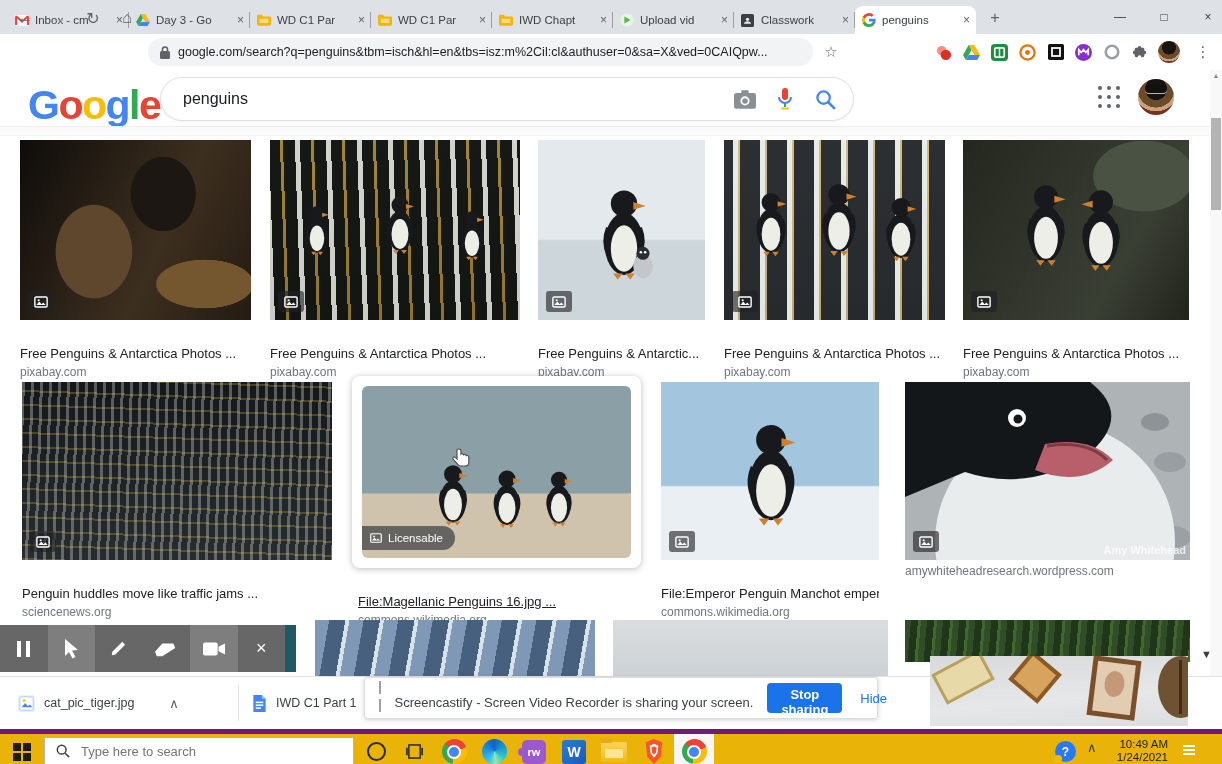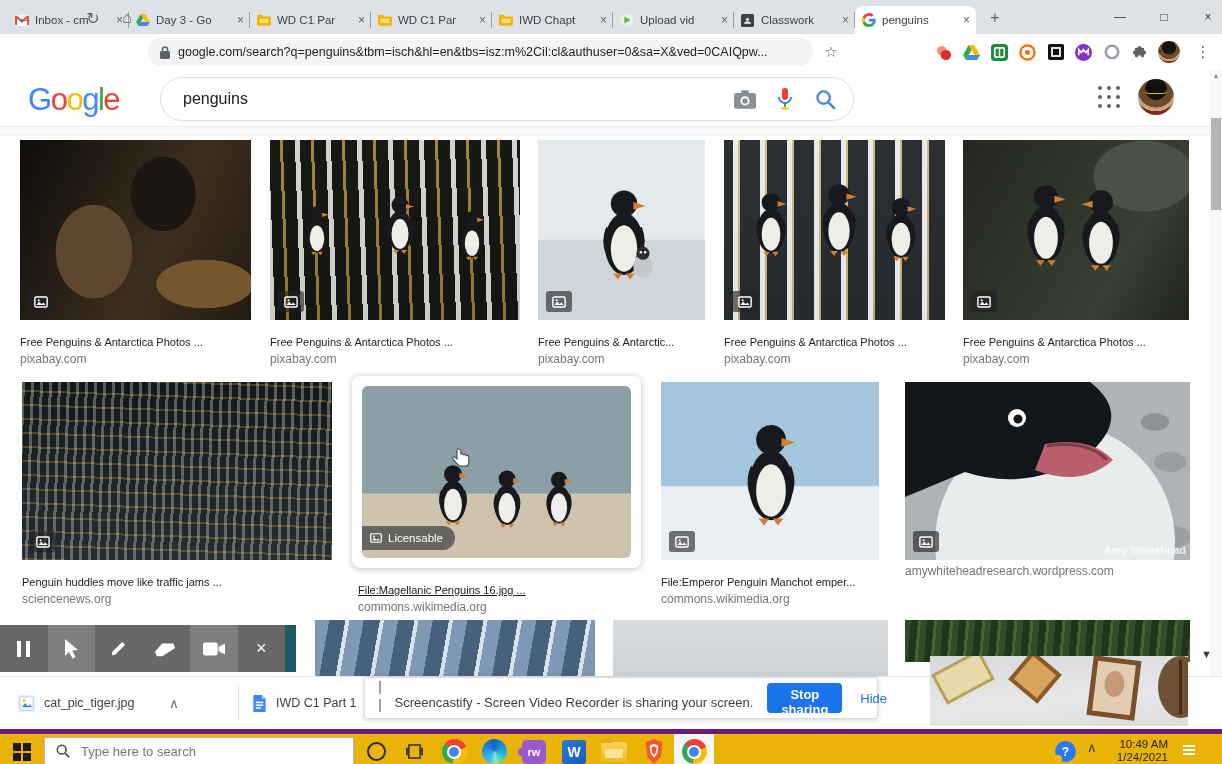--- a/index.html
+++ b/index.html
@@ -27,39 +27,39 @@
   .urlbar{position:absolute;left:148px;top:38px;width:665px;height:28px;background:#f1f3f4;border-radius:14px;
     display:flex;align-items:center;padding:4px 12px;box-sizing:border-box;}
   .lock{width:10px;height:13px;margin-right:8px;flex:none;}
   .urltext{font-size:12.5px;color:#202124;white-space:nowrap;overflow:hidden;}
   .extrow{position:absolute;right:42px;top:38px;height:28px;display:flex;align-items:center;gap:9px;}
   .ext{width:19px;height:19px;display:flex;align-items:center;justify-content:center;}
 
   
   .ghead{position:absolute;left:0;top:70px;width:1222px;height:56px;background:#fff;}
   .subband{position:absolute;left:0;top:126px;width:1222px;height:8px;background:#fafafa;border-top:1px solid #ebedef;border-bottom:1px solid #f1f3f4;}
-  .glogo{position:absolute;left:28px;top:82px;font-size:31px;font-weight:400;letter-spacing:-1.5px;}
+  .glogo{position:absolute;left:28px;top:82px;font-size:41px;font-weight:700;letter-spacing:-1.5px;}
   .gl-blue{color:#4285f4}.gl-red{color:#ea4335}.gl-yellow{color:#fbbc05}.gl-green{color:#34a853}
   .spill{position:absolute;left:160px;top:77px;width:694px;height:44px;background:#fff;border:1px solid #dfe1e5;
     border-radius:22px;box-sizing:border-box;display:flex;align-items:center;box-shadow:0 1px 3px rgba(32,33,36,.06);}
   .spill input{border:none;outline:none;flex:1;margin-left:20px;font-size:16px;color:#202124;font-family:inherit;background:transparent;}
   .spill .sicon{width:24px;height:24px;margin-right:16px;flex:none;display:flex;align-items:center;justify-content:center;}
   .appsgrid{position:absolute;left:1098px;top:86px;width:24px;height:24px;display:grid;
     grid-template-columns:repeat(3,6px);grid-template-rows:repeat(3,6px);gap:3px;place-content:center;}
   .appsgrid i{width:4px;height:4px;border-radius:50%;background:#5f6368;}
   .gavatar{position:absolute;left:1138px;top:79px;width:36px;height:36px;border-radius:50%;
     background:radial-gradient(circle at 50% 28%,#171310 0 34%,#6b4a2e 35% 58%,#caa27a 59% 70%,#7a2f22 71%);}
   .gavatar::after{content:"";position:absolute;left:7px;top:5px;width:22px;height:9px;border-radius:4px;background:#111;
     box-shadow:0 1px 0 rgba(246,200,80,.9);}
 
   
   figure{margin:0;position:absolute;}
   .thumb{position:relative;width:100%;overflow:hidden;background:#e8e8e8;}
   .row1 .thumb{height:180px;}
-  .rtitle{margin-top:16px;font-size:11px;color:#202124;white-space:nowrap;overflow:hidden;}
+  .rtitle{margin-top:26px;font-size:13px;color:#202124;white-space:nowrap;overflow:hidden;}
   .rdomain{margin-top:4px;font-size:12px;color:#70757a;white-space:nowrap;overflow:hidden;}
   .pbadge{position:absolute;left:8px;bottom:8px;width:26px;height:21px;border-radius:3px;
     background:rgba(32,33,36,.62);display:flex;align-items:center;justify-content:center;}
   .lbadge{position:absolute;left:0;bottom:8px;height:24px;border-radius:0 12px 12px 0;background:rgba(60,64,67,.72);
     display:flex;align-items:center;justify-content:center;gap:6px;padding:0 12px 0 8px;color:#fff;font-size:11.5px;}
   .pg{position:absolute;}
   .watermark{position:absolute;right:4px;bottom:4px;font-size:11px;color:rgba(255,255,255,.75);white-space:nowrap;font-weight:bold;}
 
   .f-r1a{left:20px;top:140px;width:231px;}
   .f-r1b{left:270px;top:140px;width:250px;}

